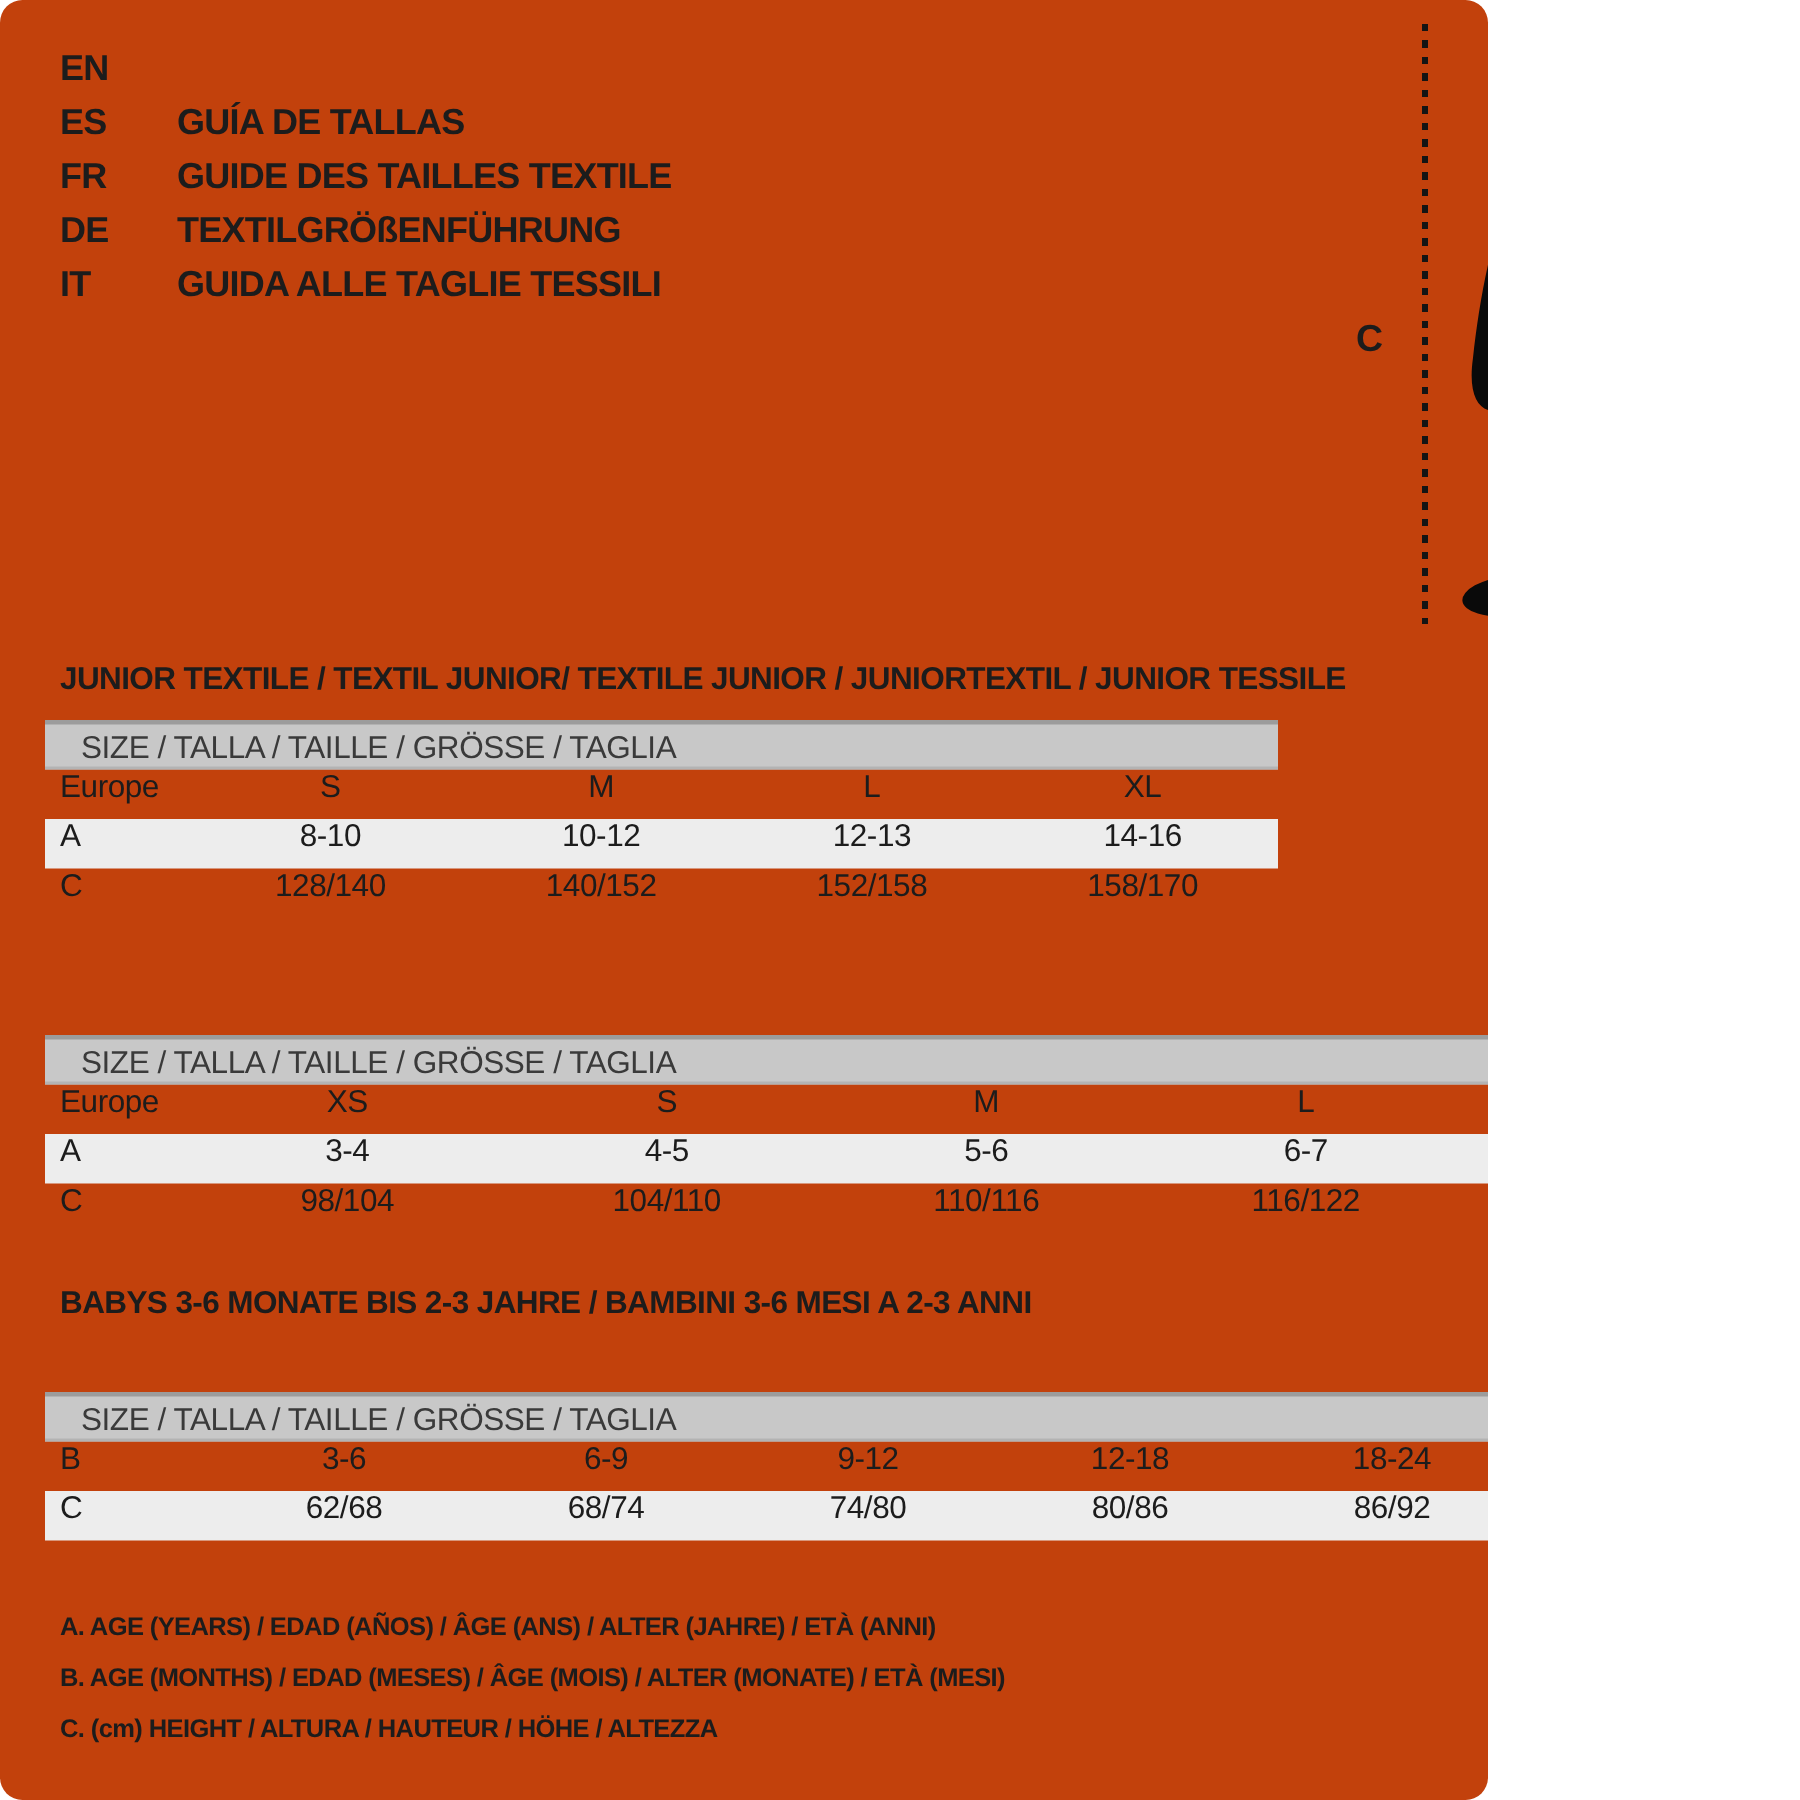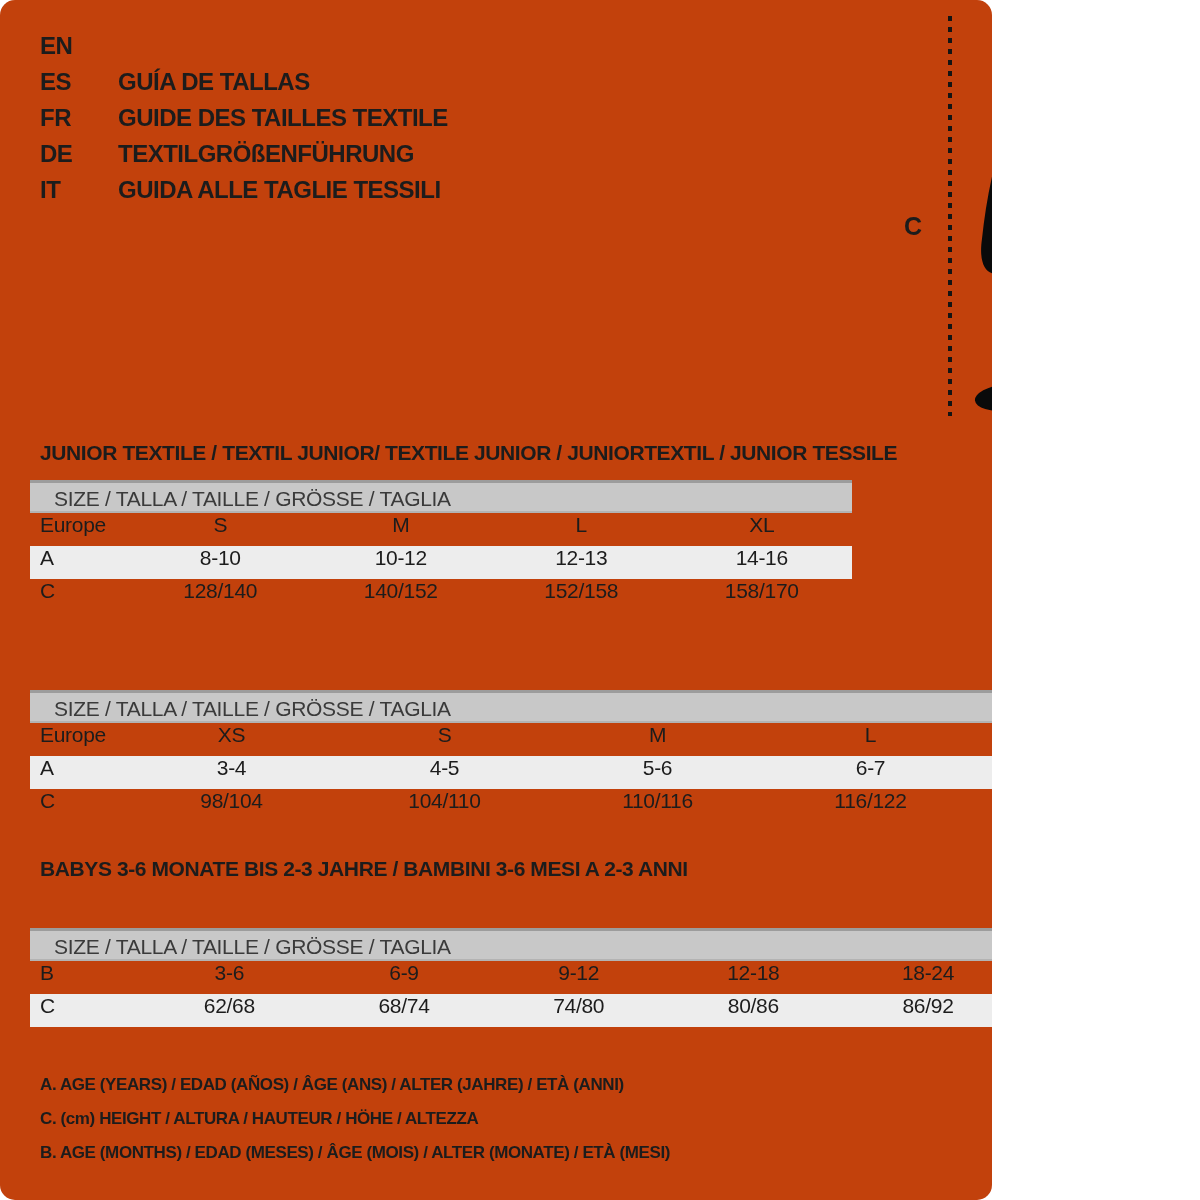--- a/index.html
+++ b/index.html
@@ -169,17 +169,17 @@
       <span class="tcell">68/74</span>
       <span class="tcell">74/80</span>
       <span class="tcell">80/86</span>
       <span class="tcell">86/92</span>
       <span class="tcell">92/98</span>
     </div>
   </div>
 
   <div class="legend">
     <div class="legend-line">A. AGE (YEARS) / EDAD (AÑOS) / ÂGE (ANS) / ALTER (JAHRE) / ETÀ (ANNI)</div>
+    <div class="legend-line">B. AGE (MONTHS) / EDAD (MESES) / ÂGE (MOIS) / ALTER (MONATE) / ETÀ (MESI)</div>
     <div class="legend-line">C. (cm) HEIGHT / ALTURA / HAUTEUR / HÖHE / ALTEZZA</div>
-    <div class="legend-line">B. AGE (MONTHS) / EDAD (MESES) / ÂGE (MOIS) / ALTER (MONATE) / ETÀ (MESI)</div>
   </div>
 
 </div>
 
 </body></html>

